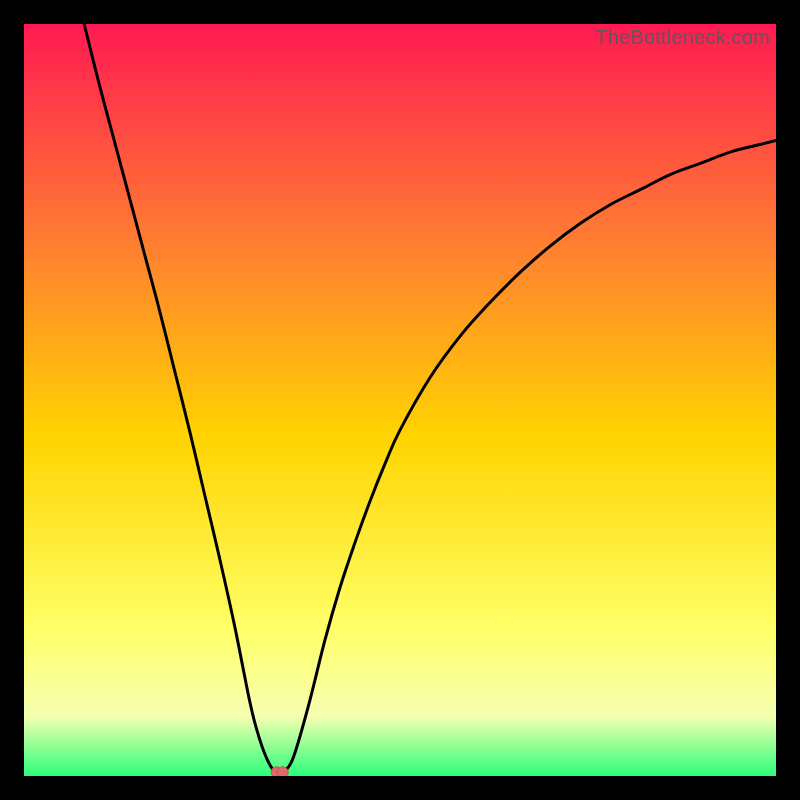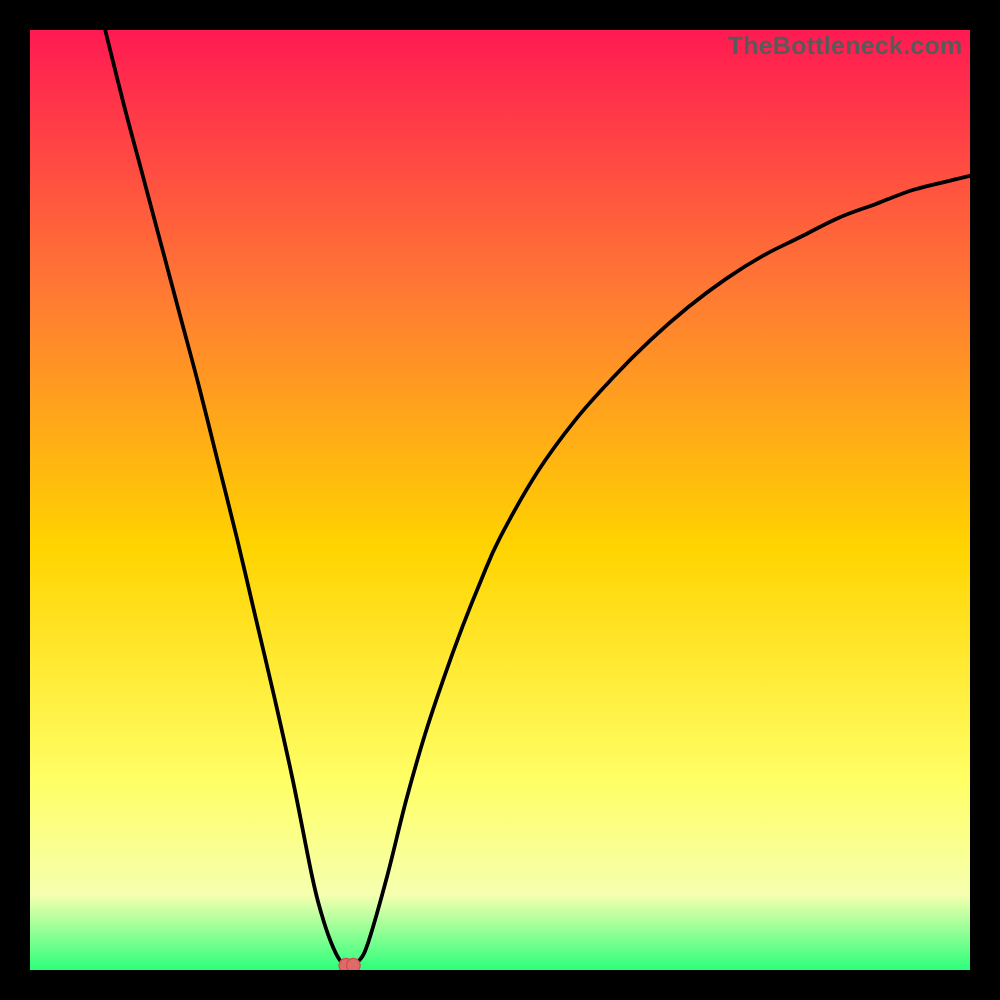--- a/index.html
+++ b/index.html
@@ -26,21 +26,21 @@
     width: 752px;
     height: 752px;
     overflow: hidden;
   }
   .watermark {
     position: absolute;
     top: 2px;
     right: 6px;
     color: #5a5a5a;
     font-size: 20px;
-    font-weight: 700;
+    font-weight: 400;
     letter-spacing: 0.2px;
     user-select: none;
   }
   svg { display: block; }
 </style>
 </head>
 <body>
 
 <div class="frame">
   <div class="plot">

